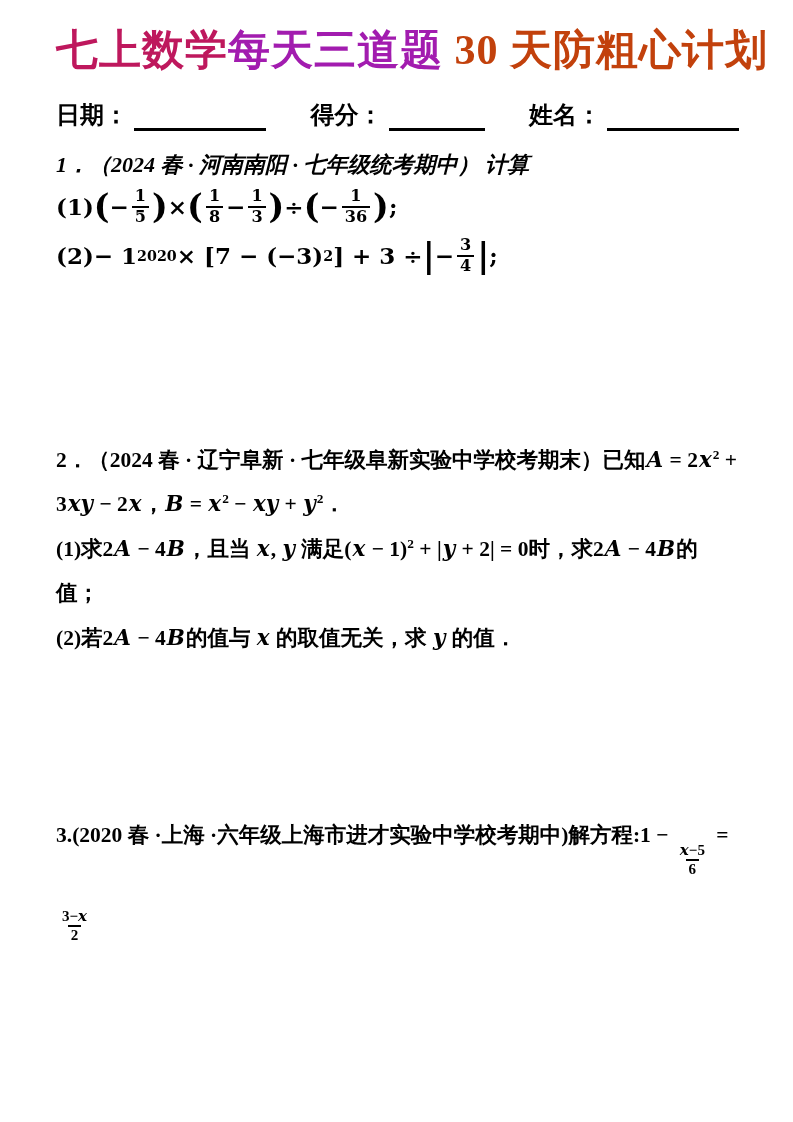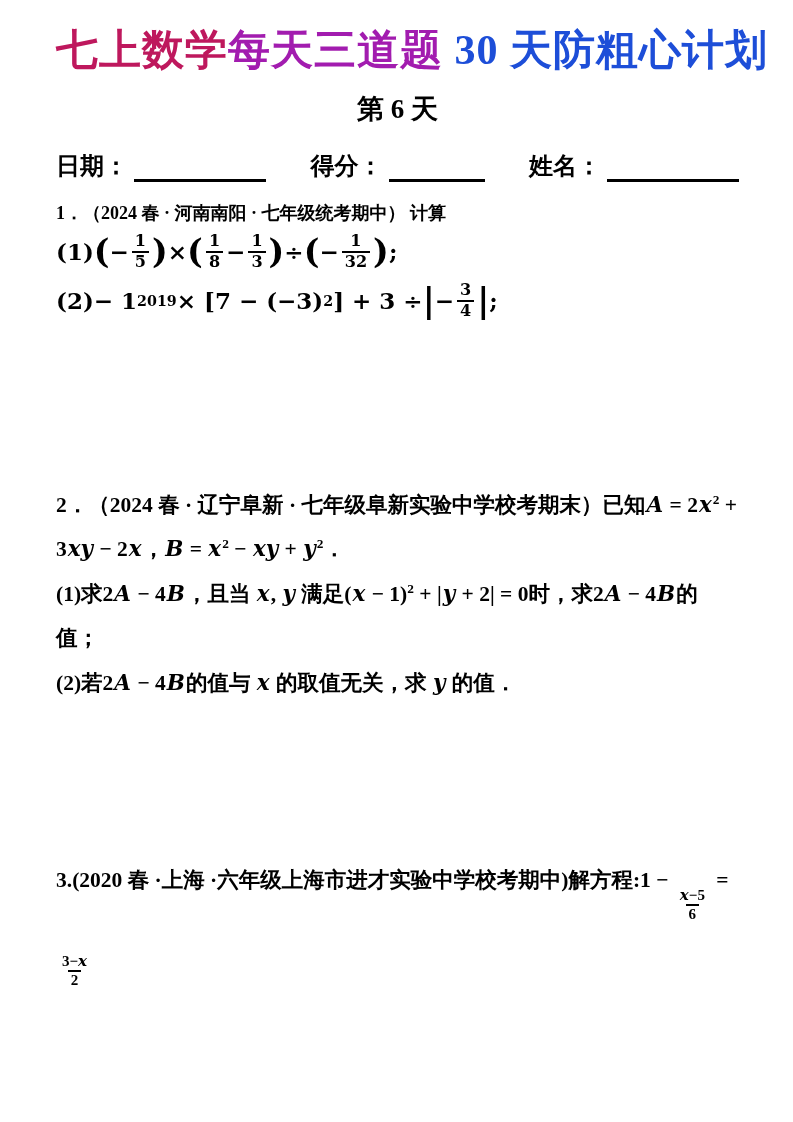--- a/index.html
+++ b/index.html
@@ -13,21 +13,21 @@
   .page { padding: 26px 54px 0 56px; box-sizing: border-box; width: 793px; height: 1122px; }
 
   
   .title {
     margin: 0; text-align: center;
     font-size: 42px; font-weight: bold; line-height: 1.18;
     letter-spacing: 1px; white-space: nowrap;
   }
   .c-blue  { color: #be185d; }
   .c-black { color: #a21caf; }
-  .c-red   { color: #1d4ed8; }
+  .c-red   { color: #c2410c; }
 
   .subtitle {
     margin-top: 15px; text-align: center;
     font-size: 27px; font-weight: bold;
   }
 
   
   .meta-row {
     margin-top: 23px;
     display: flex; justify-content: space-between; align-items: flex-end;
@@ -39,21 +39,21 @@
     border-bottom: 3px solid #000;
     margin-left: 6px;
   }
   .w-date  { width: 132px; }
   .w-name  { width: 132px; }
   .w-score { width: 96px; }
 
   
   .p-header {
     margin-top: 19px;
-    font-size: 18px; font-weight: bold;
+    font-size: 22px; font-weight: bold; font-style: italic;
   }
   .formula {
     font-size: 23px; font-weight: bold;
     margin-top: 5px;
     height: 44px; display: flex; align-items: center;
     font-family: "DejaVu Serif", "Liberation Serif", serif;
   }
   .p-body {
     font-size: 21.5px; font-weight: bold;
     line-height: 2.04;
@@ -74,21 +74,20 @@
   .mden { border-top: 2px solid #000; }
   .mnum .mi, .mden .mi { padding: 0; }
 </style>
 </head>
 <body>
 
 <div class="page">
 
   <h1 class="title"><span class="c-blue">七上数学</span><span class="c-black">每天三道题 </span><span class="c-red">30 天防粗心计划</span></h1>
 
-  <div class="subtitle">第 6 天</div>
 
   <div class="meta-row">
     <div class="meta-field">
       <span>日期：</span>
       <span class="blank w-date"></span>
     </div>
     <div class="meta-field">
       <span>得分：</span>
       <span class="blank w-score"></span>
     </div>
@@ -119,29 +118,29 @@
         <span class="mfrac">
           <span class="mnum"><span class="mt">1</span></span>
           <span class="mden"><span class="mt">3</span></span>
         </span>
         <span class="mbig">)</span>
         <span class="mt"> ÷ </span>
         <span class="mbig">(</span>
         <span class="mt">−</span>
         <span class="mfrac">
           <span class="mnum"><span class="mt">1</span></span>
-          <span class="mden"><span class="mt">32</span></span>
+          <span class="mden"><span class="mt">36</span></span>
         </span>
         <span class="mbig">)</span>
         <span class="mt">;</span>
       </div>
     <div class="formula">
         <span class="mt">(2)</span>
         <span class="mt">− 1</span>
-        <span class="msup">2019</span>
+        <span class="msup">2020</span>
         <span class="mt"> × [7 − (−3)</span>
         <span class="msup">2</span>
         <span class="mt">] + 3 ÷ </span>
         <span class="mbig">|</span>
         <span class="mt">−</span>
         <span class="mfrac">
           <span class="mnum"><span class="mt">3</span></span>
           <span class="mden"><span class="mt">4</span></span>
         </span>
         <span class="mbig">|</span>

